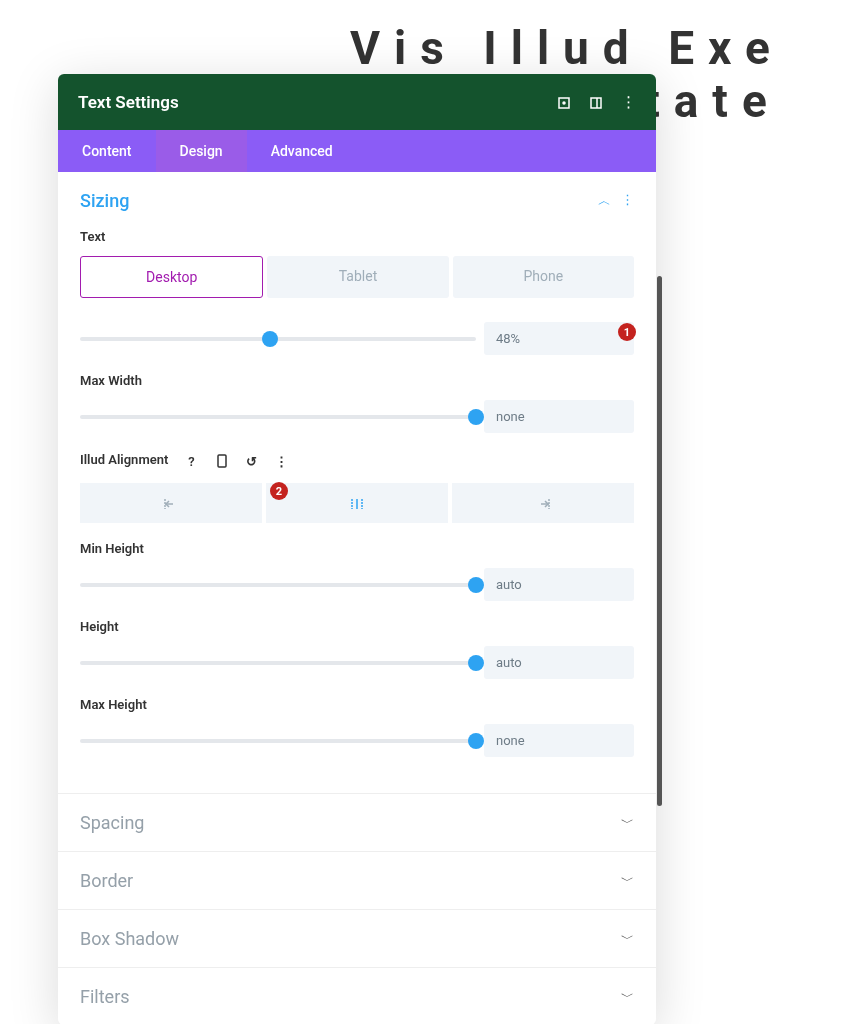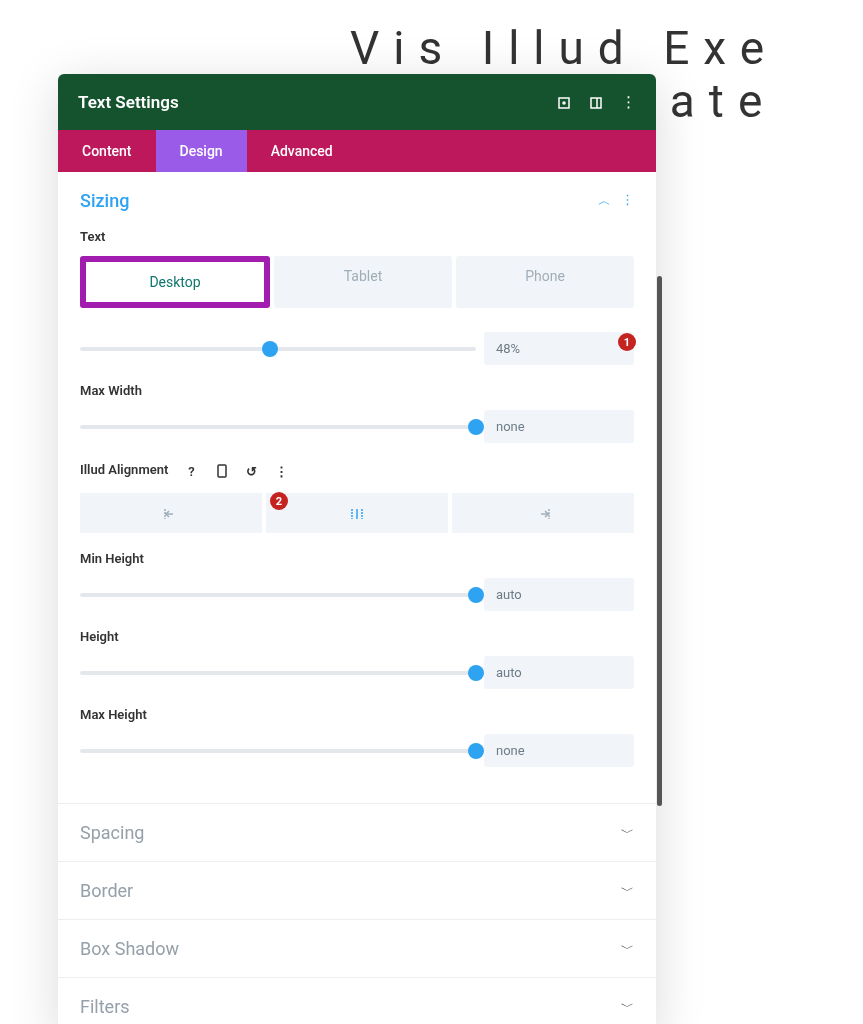--- a/index.html
+++ b/index.html
@@ -1,36 +1,36 @@
 <!DOCTYPE html>
 <html><head>
 <meta charset="utf-8">
 <style>
 *{box-sizing:border-box;margin:0;padding:0;font-family:-apple-system,BlinkMacSystemFont,'Segoe UI',Roboto,sans-serif}
 body{background:#fff;width:863px;height:1024px;position:relative;overflow:hidden}
-.bg-text{position:absolute;top:22px;left:350px;font-size:46px;letter-spacing:14px;color:#333;font-weight:400;line-height:1.15}
+.bg-text{position:absolute;top:22px;left:350px;font-size:46px;letter-spacing:14px;color:#333;font-weight:700;line-height:1.15}
 .panel{position:absolute;left:58px;top:74px;width:598px;background:#fff;border-radius:6px;box-shadow:0 10px 50px rgba(0,0,0,.15)}
 .hdr{background:#14532d;color:#fff;padding:18px 20px;display:flex;justify-content:space-between;align-items:center;border-radius:6px 6px 0 0}
 .hdr h1{font-size:17px;font-weight:600}
 .hdr-icons{display:flex;gap:18px}
 .hdr-icons span{cursor:pointer;font-size:15px}
-.tabs{background:#be185d;display:flex}
+.tabs{background:#8b5cf6;display:flex}
 .tab{padding:13px 24px;color:#fff;font-size:14px;cursor:pointer;font-weight:500}
 .tab.active{background:#9a5ce8}
 .body{padding:0;position:relative}
 .scrollbar{position:absolute;right:-6px;top:104px;width:5px;height:530px;background:#555;border-radius:3px}
 .sec-open{padding:18px 22px}
 .sec-hd{display:flex;justify-content:space-between;align-items:center;margin-bottom:18px}
 .sec-hd h2{color:#2ea3f2;font-size:18px;font-weight:500}
 .sec-hd-icons{display:flex;gap:10px;color:#2ea3f2}
 .sec-hd-icons span{cursor:pointer;font-size:13px}
 .lbl{font-size:13px;color:#333;font-weight:600;margin-bottom:12px;display:block}
 .devtabs{display:flex;gap:4px;margin-bottom:24px}
 .devtab{flex:1;padding:12px;text-align:center;font-size:14px;background:#f1f5f9;color:#a0aeb9;cursor:pointer;border-radius:3px}
-.devtab.active{background:#fff;border:6px solid #a21caf;color:#0f766e}
+.devtab.active{background:#fff;border:1px solid #a21caf;color:#a21caf}
 .row{display:flex;align-items:center;gap:8px;margin-bottom:18px;position:relative}
 .slider{flex:1;position:relative;height:22px}
 .track{position:absolute;top:50%;left:0;right:0;height:4px;background:#e4e7eb;border-radius:2px;transform:translateY(-50%)}
 .thumb{position:absolute;top:50%;width:16px;height:16px;background:#2ea3f2;border-radius:50%;transform:translate(-50%,-50%);cursor:pointer}
 .val{width:150px;background:#f1f5f9;padding:9px 12px;font-size:13px;color:#6e7c87;border-radius:3px}
 .marker{position:absolute;width:18px;height:18px;background:#c4231f;color:#fff;border-radius:50%;display:flex;align-items:center;justify-content:center;font-size:11px;font-weight:bold}
 .m1{right:-2px;top:1px}
 .m2{left:190px;top:-1px}
 .inline-icons{display:inline-flex;gap:10px;margin-left:10px;vertical-align:middle}
 .inline-icons span{width:20px;height:20px;display:flex;align-items:center;justify-content:center;font-size:13px;cursor:pointer;color:#333}

